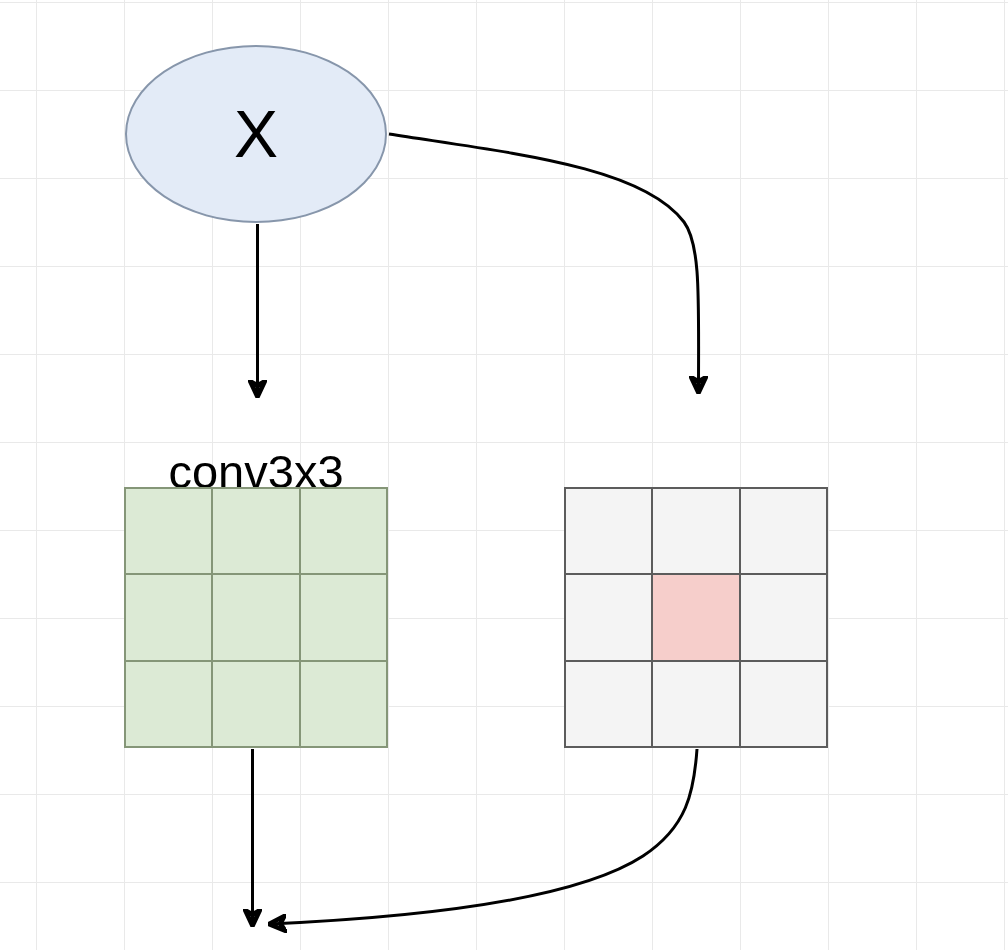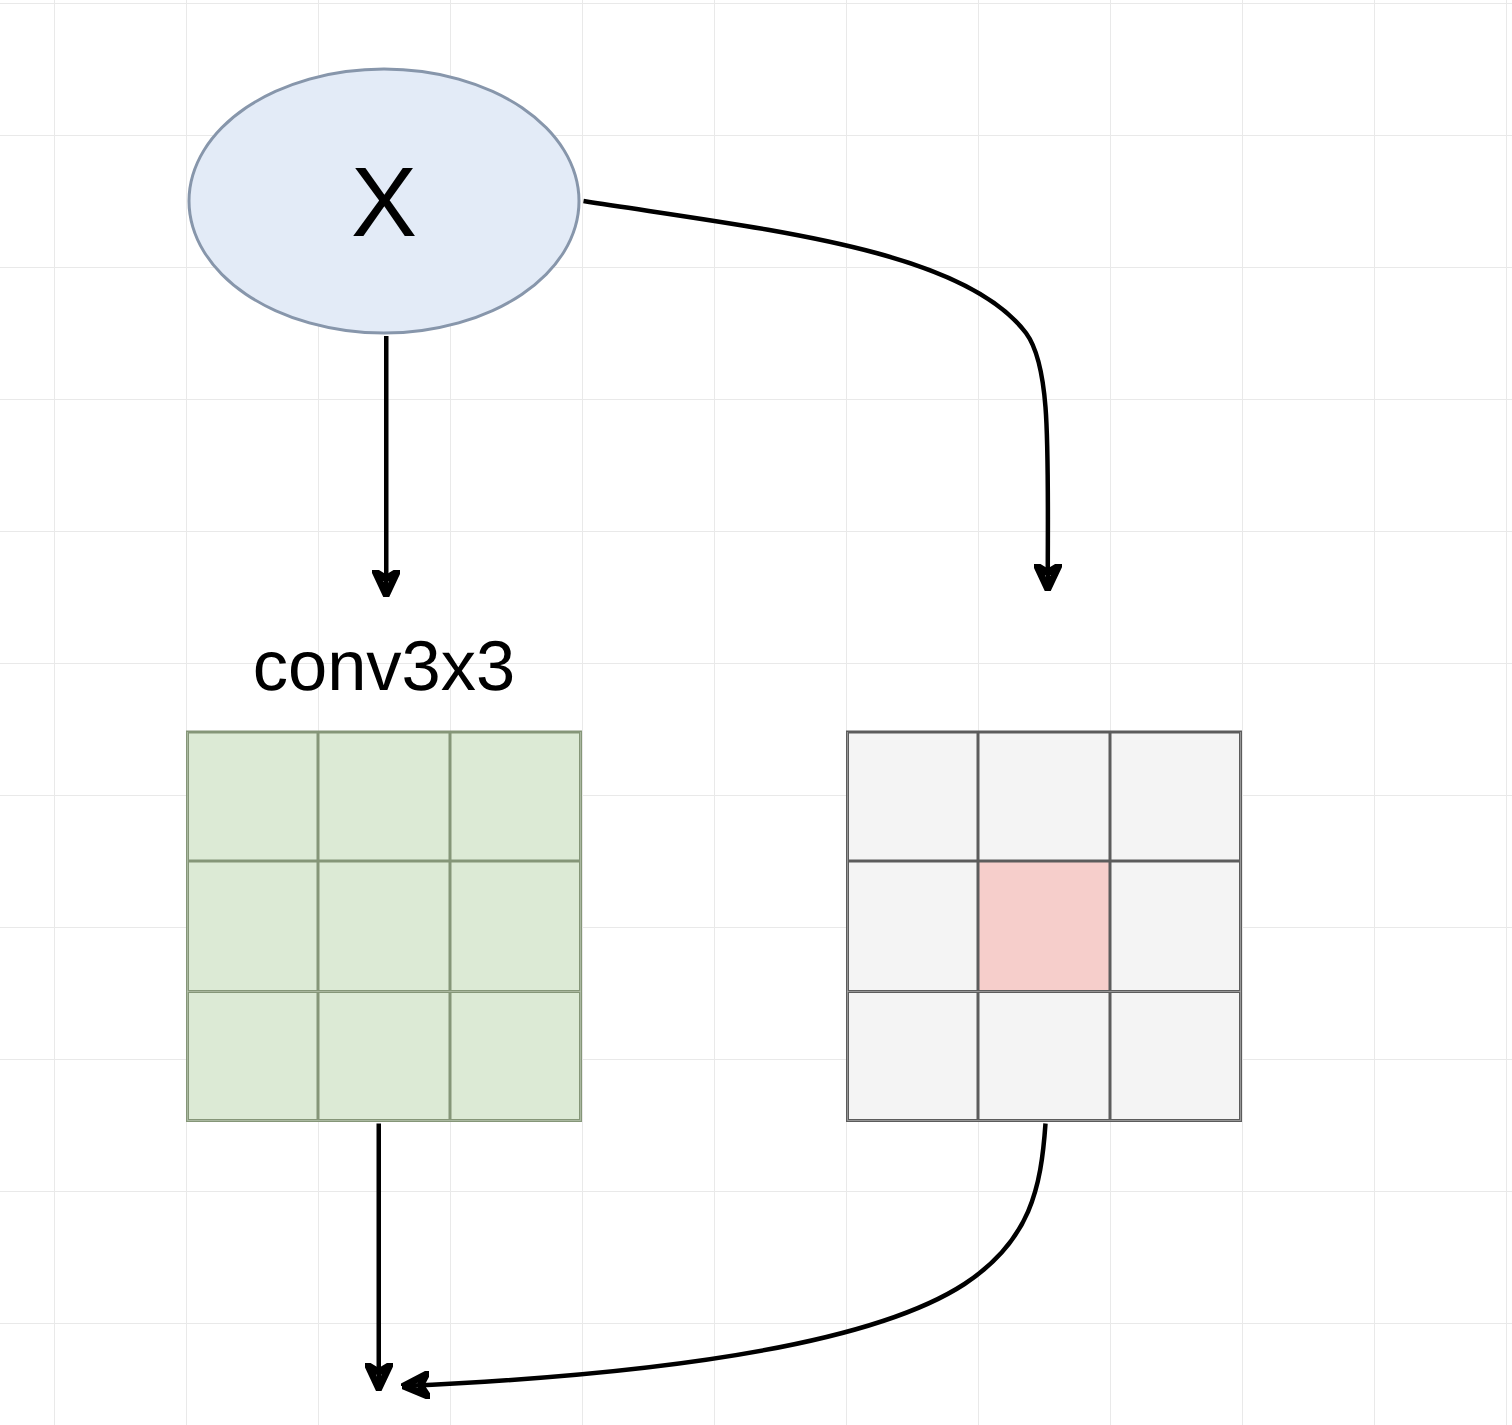--- a/index.html
+++ b/index.html
@@ -35,21 +35,21 @@
     box-sizing:border-box;
   }
   .node-x span{
     font-size:66px;line-height:1;color:var(--label-color);
   }
   .branch-label{
     position:absolute;top:420px;height:48px;line-height:48px;
     font-size:47px;color:var(--label-color);
     text-align:center;white-space:nowrap;
   }
-  #label-left{left:124px;width:264px;}
+  #label-left{left:124px;width:264px;margin-top:28px;}
   #label-right{left:446px;width:500px;}
   .kernel{
     position:absolute;top:487px;width:264px;height:261px;
     display:grid;
     grid-template-columns:repeat(3,1fr);
     grid-template-rows:repeat(3,1fr);
     box-sizing:border-box;
     border:1px solid #000;
   }
   #kernel-left{left:124px;}

